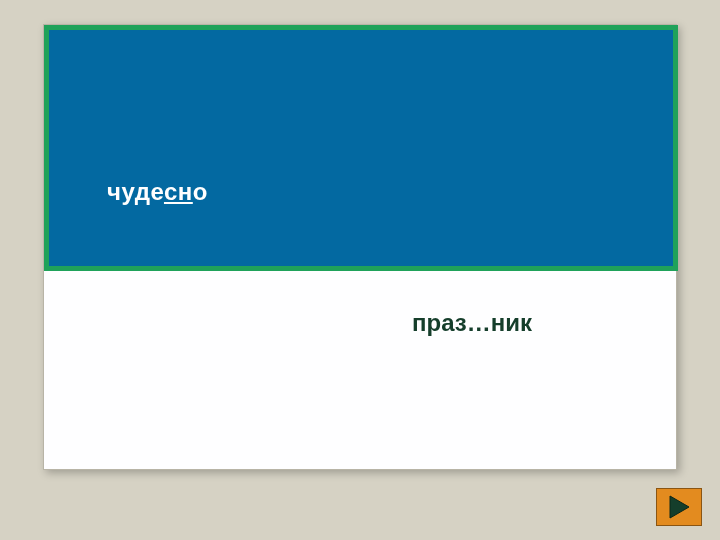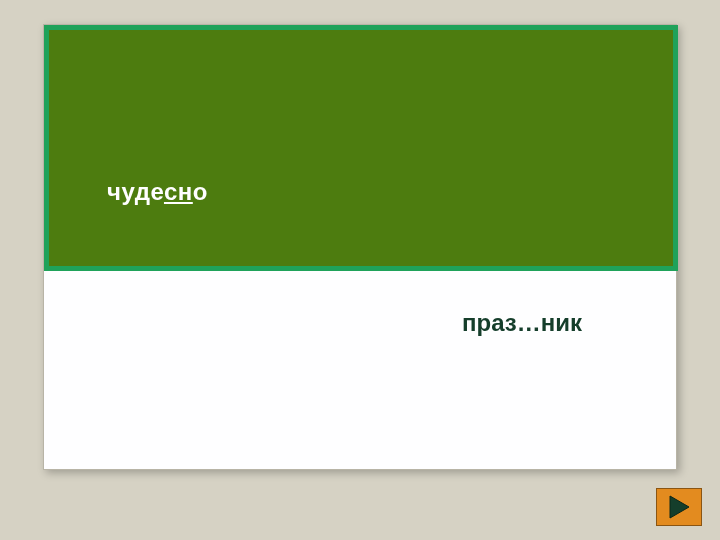--- a/index.html
+++ b/index.html
@@ -18,21 +18,21 @@
     background: #fefeff;
     border: 1px solid #b8b4a6;
     box-shadow: 3px 3px 8px rgba(0,0,0,0.25);
   }
   .board {
     position: absolute;
     left: 0;
     top: 0;
     width: 634px;
     height: 246px;
-    background: #4d7c0f;
+    background: #0369a1;
     border: 5px solid #1fa25a;
   }
   .board-words {
     position: absolute;
     left: 58px;
     top: 148px;
     display: flex;
     gap: 44px;
   }
   .word {
@@ -46,21 +46,20 @@
   .prompt {
     position: absolute;
     left: 368px;
     top: 283px;
     width: 170px;
     color: #153e2b;
     font-weight: bold;
     font-size: 24px;
     line-height: 1.25;
     word-break: break-all;
-    text-align: right;
   }
   .next-btn {
     position: absolute;
     right: 18px;
     bottom: 14px;
     width: 46px;
     height: 38px;
     background: #e38b1f;
     border: 1px solid #8a5513;
     display: flex;

